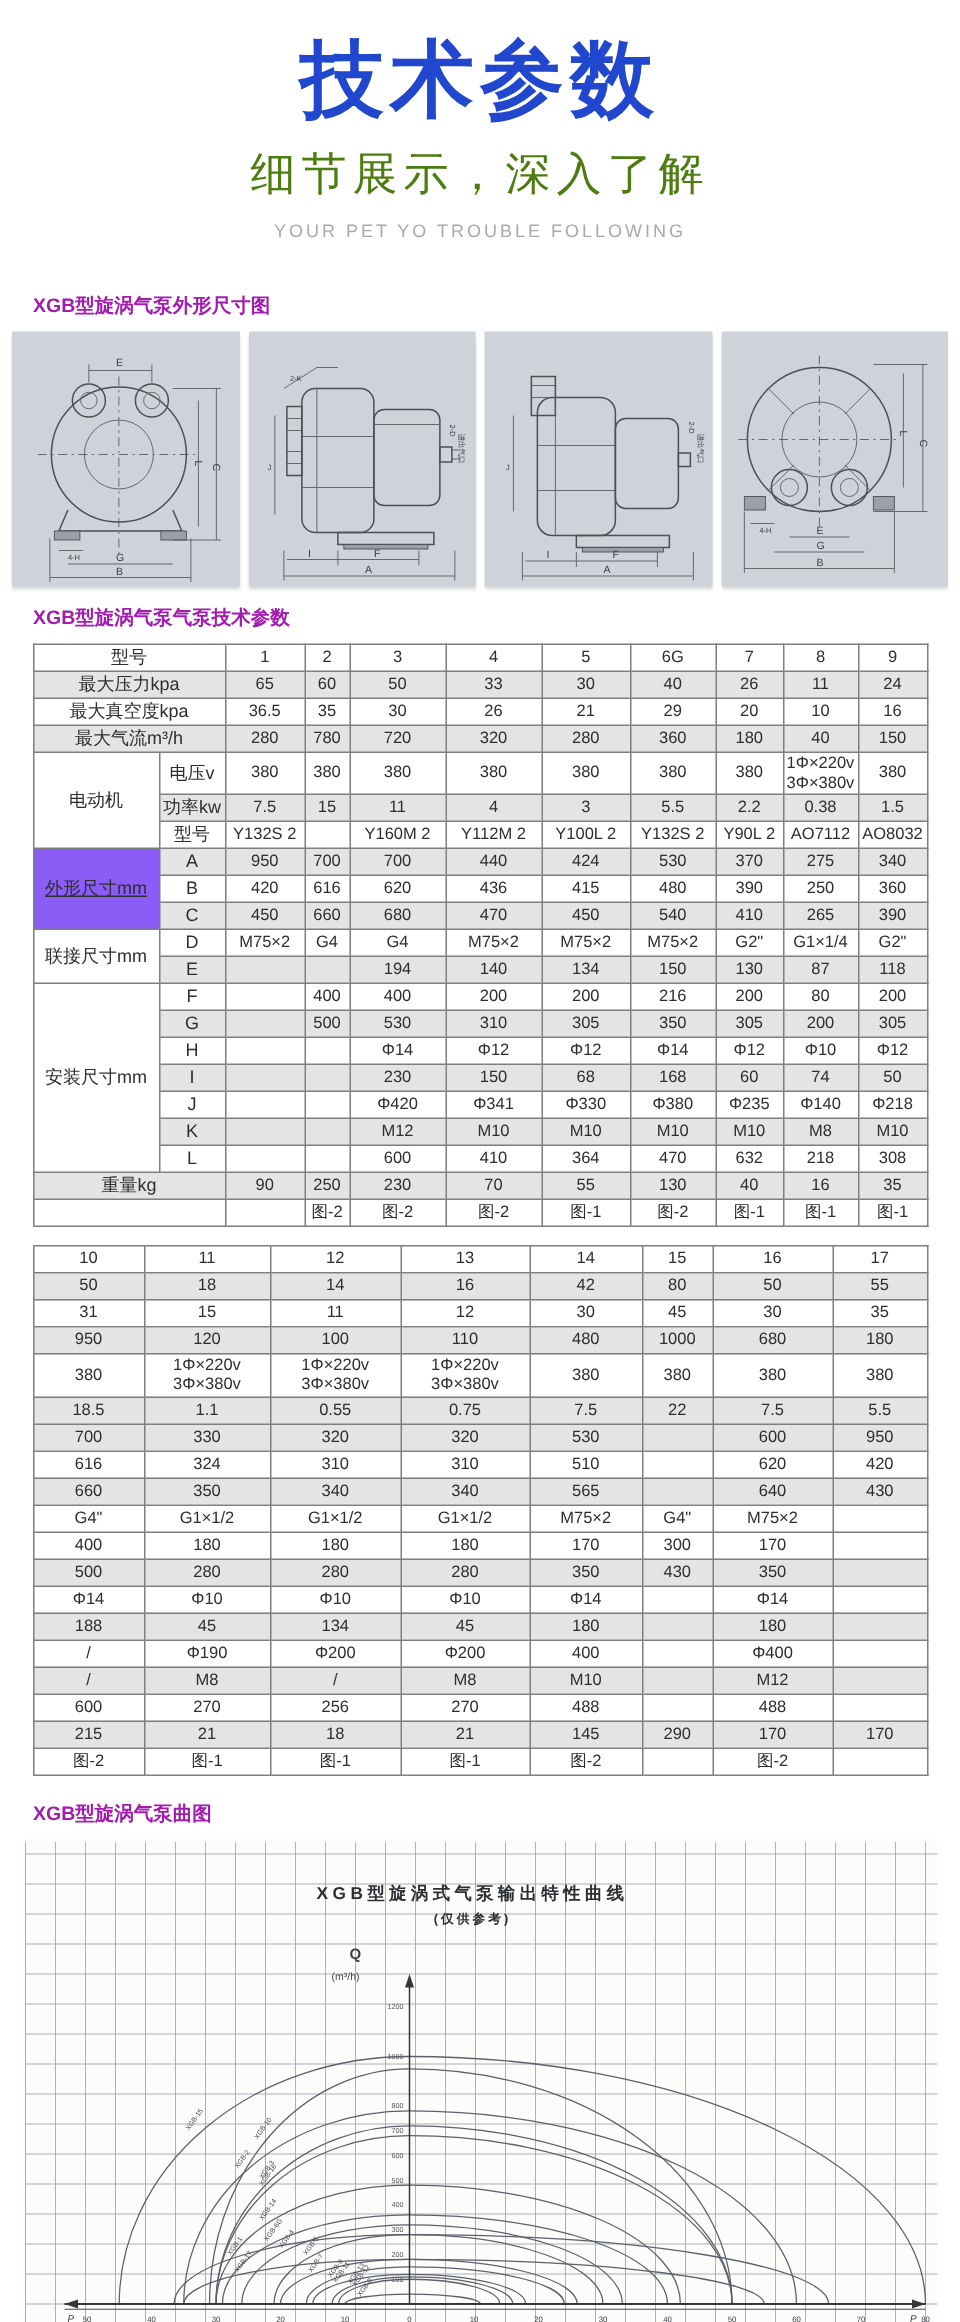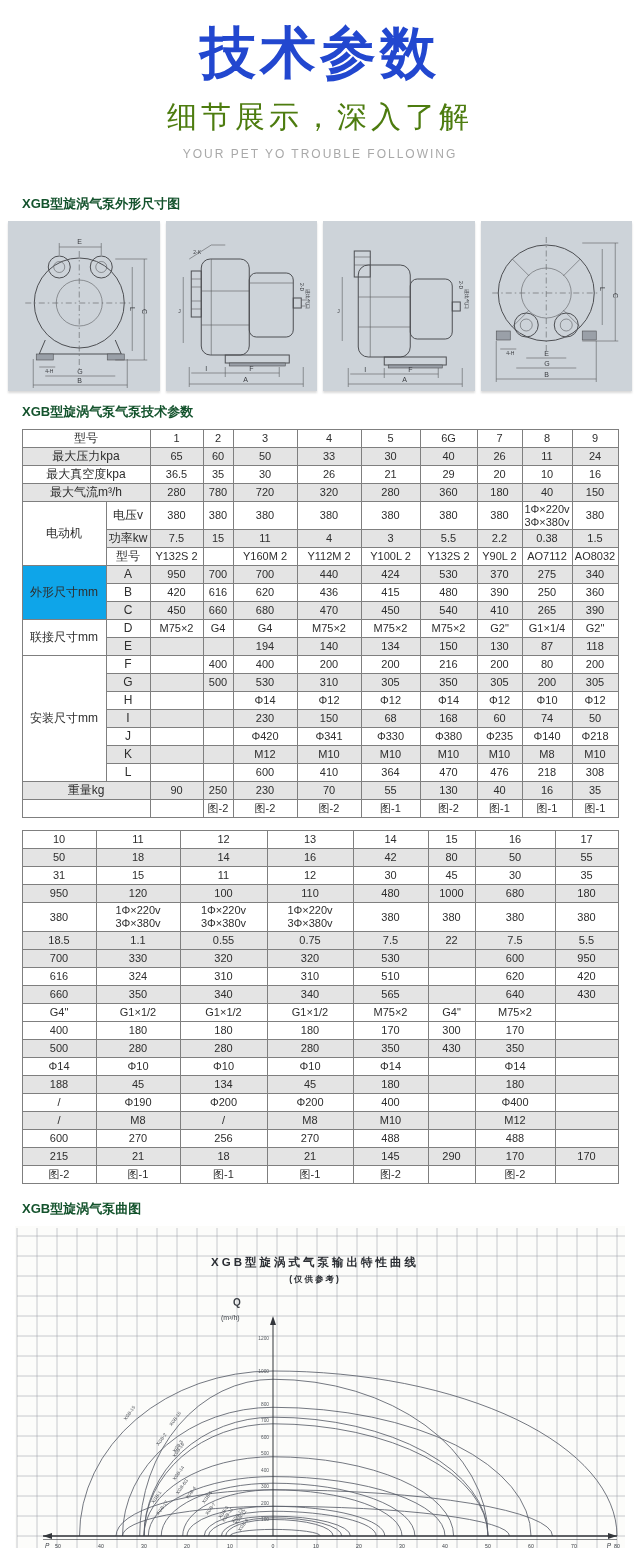--- a/index.html
+++ b/index.html
@@ -4,40 +4,40 @@
 <style>
   html,body{margin:0;padding:0;background:#fff;}
   body{width:640px;font-family:"Liberation Sans","DejaVu Sans",sans-serif;color:#333;}
   .page{width:640px;overflow:hidden;background:#fff;}
   
   .hero{text-align:center;padding-top:17px;}
   .hero-title{font-size:56px;line-height:72px;font-weight:bold;letter-spacing:4px;}
   .hero-sub{font-size:30px;line-height:40px;color:#4d7c0f;letter-spacing:4px;margin-top:8px;font-weight:500;}
   .hero-tag{font-size:12px;color:#a9a9a9;letter-spacing:2px;margin-top:10px;}
   
-  .sec-title{font-size:13px;font-weight:bold;color:#14532d;margin:0 0 8px 22px;}
+  .sec-title{font-size:13px;font-weight:bold;color:#a21caf;margin:0 0 8px 22px;}
   .sec1{margin-top:34px;}
   .sec2{margin-top:12px;}
   .sec3{margin-top:16px;}
   
   .panels{display:flex;gap:6px;padding:0 8px;}
   .panel{flex:1;height:170px;background:#cdd3d9;box-shadow:0 2px 2px rgba(0,0,0,.15);}
   .panel svg{display:block;width:100%;height:100%;}
   .dwg{stroke:#4d4f53;fill:none;stroke-width:1;}
   .dwg-thin{stroke:#5a5c60;fill:none;stroke-width:.6;}
   .dwg-dash{stroke:#5a5c60;fill:none;stroke-width:.6;stroke-dasharray:6 3 1.5 3;}
   .dwg-fill{fill:#9aa0a8;stroke:#4d4f53;stroke-width:.6;}
   .dwg-txt{fill:#3a3c40;font-size:7px;font-family:"Liberation Sans",sans-serif;stroke:none;}
   .dwg-txt-s{fill:#3a3c40;font-size:5px;font-family:"Liberation Sans",sans-serif;stroke:none;}
   
   table.spec{border-collapse:collapse;margin:0 auto;width:596px;table-layout:fixed;font-size:11px;}
   table.spec td{border:1px solid #7f7f7f;text-align:center;vertical-align:middle;padding:1px 1px;height:15px;white-space:pre-line;color:#2e2e2e;line-height:1.15;}
   table.spec tr.shaded td{background:#e4e4e4;}
   table.spec td.lbl{font-size:12px;}
-  table.spec tr.shaded td.keepwhite{background:#0ea5e9;}
+  table.spec tr.shaded td.keepwhite{background:#8b5cf6;text-decoration:underline;}
   .tgap{height:12px;}
   
   .chartwrap{margin:6px 15px 0 15px;background:#fcfcfa;}
   .chartwrap svg{display:block;width:100%;height:auto;}
 </style>
 </head>
 <body>
 
 <div class="page">
 
@@ -426,21 +426,21 @@
           <td>M10</td>
         </tr>
         <tr>
           <td class="lbl">L</td>
           <td></td>
           <td></td>
           <td>600</td>
           <td>410</td>
           <td>364</td>
           <td>470</td>
-          <td>476</td>
+          <td>632</td>
           <td>218</td>
           <td>308</td>
         </tr>
         <tr class="shaded">
           <td class="lbl" colspan="2">重量kg</td>
           <td>90</td>
           <td>250</td>
           <td>230</td>
           <td>70</td>
           <td>55</td>

